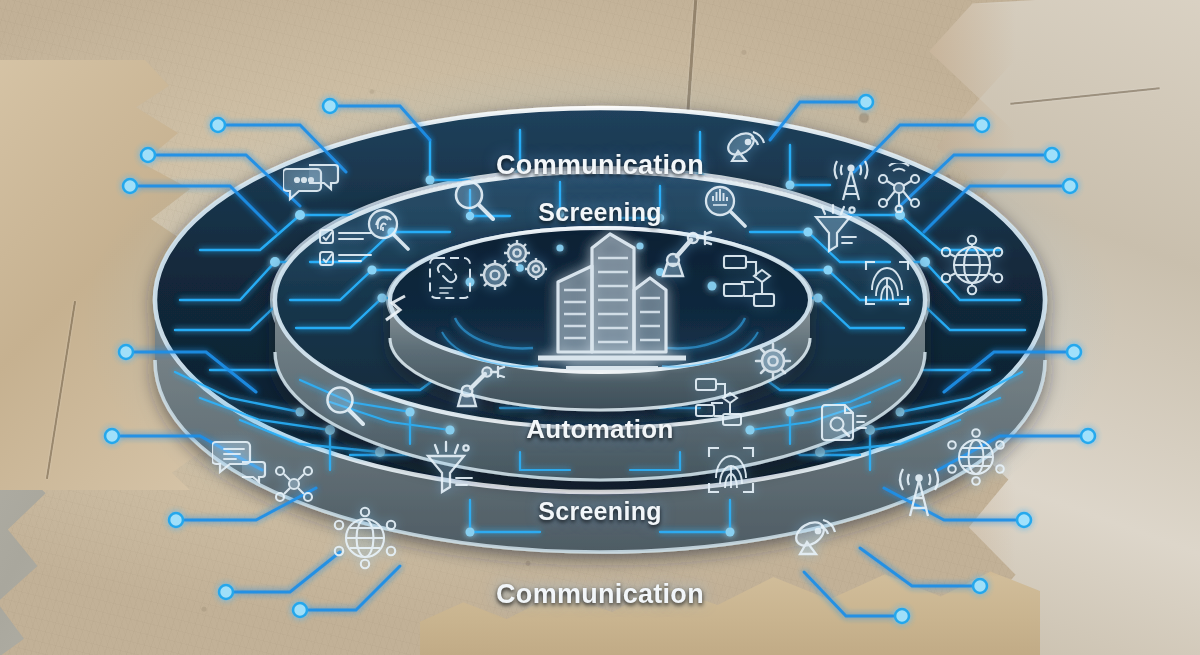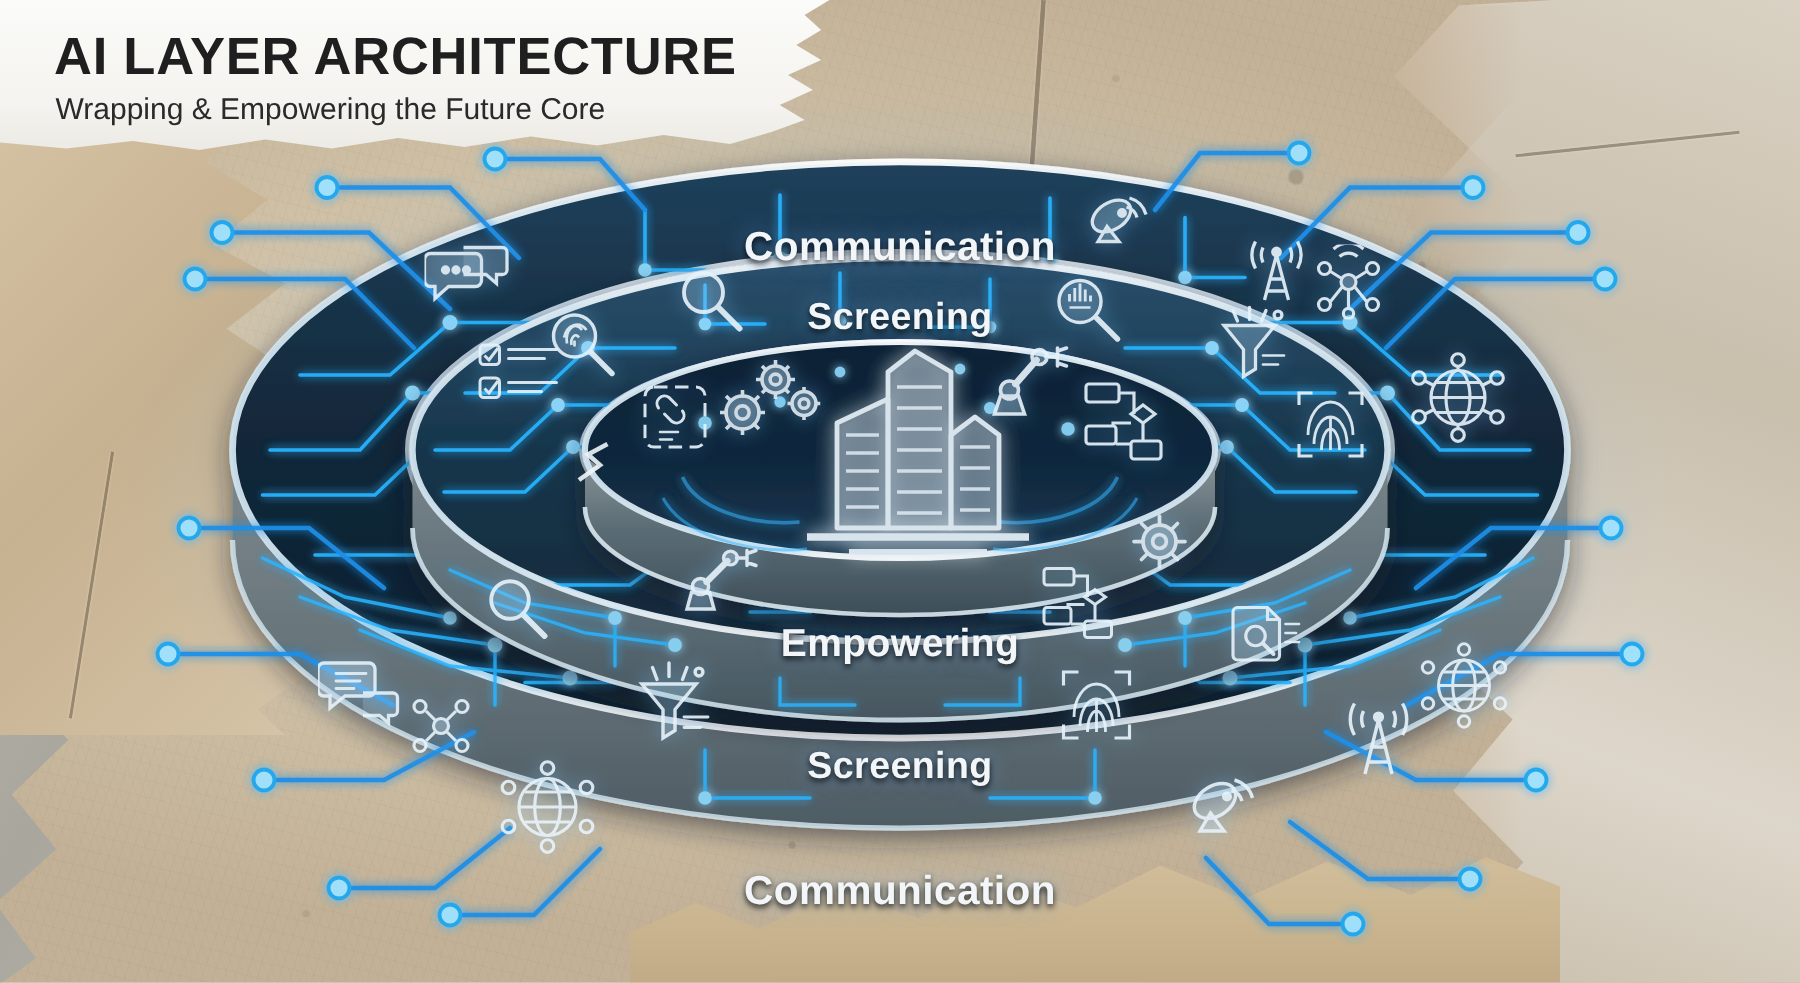--- a/index.html
+++ b/index.html
@@ -435,21 +435,21 @@
         <circle cx="1024" cy="520" r="7"></circle>
           <circle cx="980" cy="586" r="7"></circle>
         <circle cx="902" cy="616" r="7"></circle>
       </g>
     </g>
   </svg>
 
   <div id="labels">
     <div class="ring-lbl" style="left:600px;top:141px;font-size:27px;">Communication</div>
     <div class="ring-lbl" style="left:600px;top:188px;font-size:25px;">Screening</div>
-    <div class="ring-lbl" style="left:600px;top:405px;font-size:26px;">Empowering</div>
+    <div class="ring-lbl" style="left:600px;top:405px;font-size:26px;">Automation</div>
     <div class="ring-lbl" style="left:600px;top:487px;font-size:25px;">Screening</div>
     <div class="ring-lbl" style="left:600px;top:570px;font-size:27px;">Communication</div>
   </div>
 
   <div id="iconlayer">
 
     <div class="icn" style="left:283px;top:163px;">
       <svg width="58" height="48" viewBox="0 0 58 48" fill="none" stroke="#e6f2fa" stroke-width="2.2">
         <path d="M4,6 h30 a4,4 0 0 1 4,4 v14 a4,4 0 0 1 -4,4 h-18 l-9,8 v-8 h-3 a4,4 0 0 1 -4,-4 v-14 a4,4 0 0 1 4,-4 z" fill="#cfe6f5" fill-opacity=".25"></path>
         <circle cx="14" cy="17" r="2" fill="#e6f2fa"></circle>
@@ -728,18 +728,14 @@
         <circle cx="32" cy="9" r="3.8"></circle>
           <circle cx="32" cy="57" r="3.8"></circle>
         <circle cx="8" cy="21" r="3.8"></circle>
           <circle cx="56" cy="21" r="3.8"></circle>
         <circle cx="8" cy="45" r="3.8"></circle>
           <circle cx="56" cy="45" r="3.8"></circle>
       </svg>
     </div>
   </div>
 
-  <div id="banner">
-    <div class="t1">AI LAYER ARCHITECTURE</div>
-    <div class="t2">Wrapping &amp; Empowering the Future Core</div>
-  </div>
 
 </div>
 
 </body></html>

